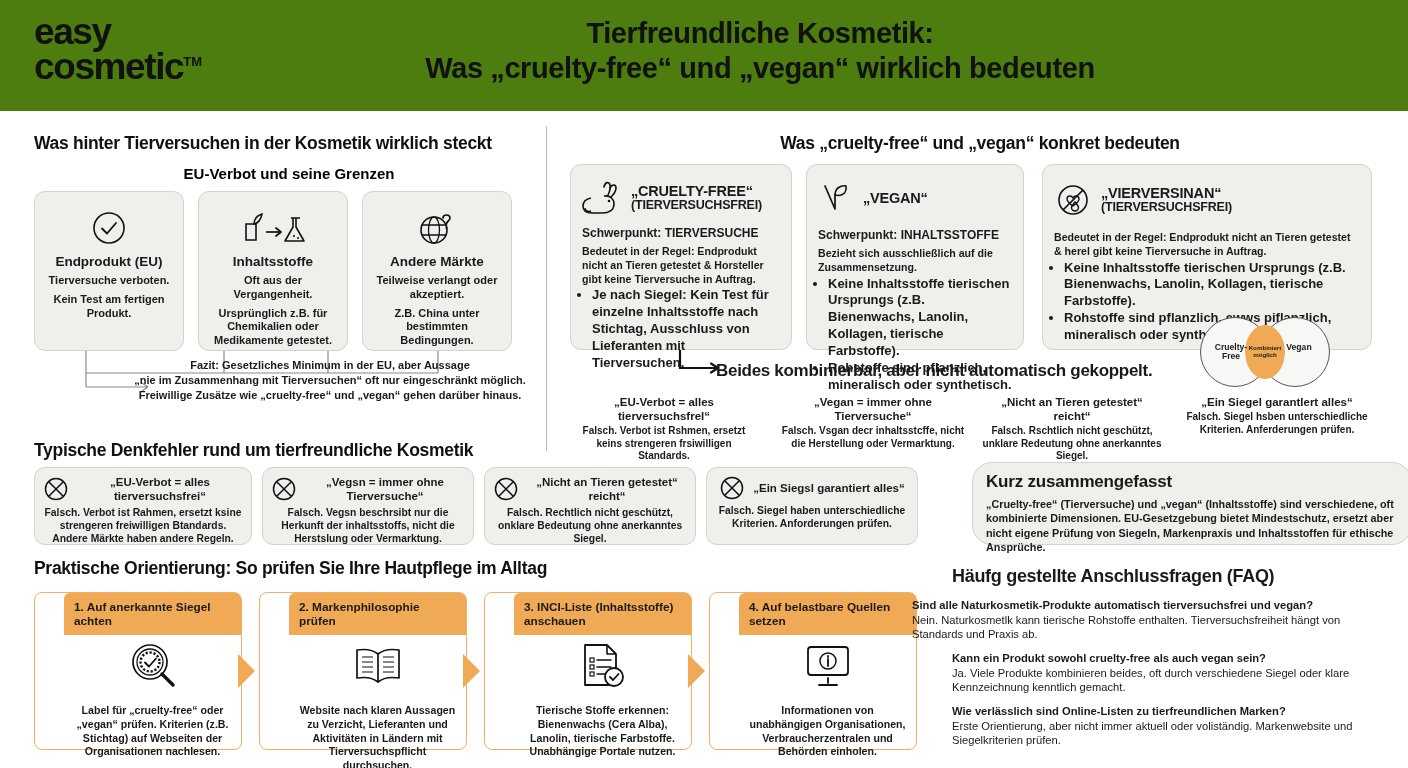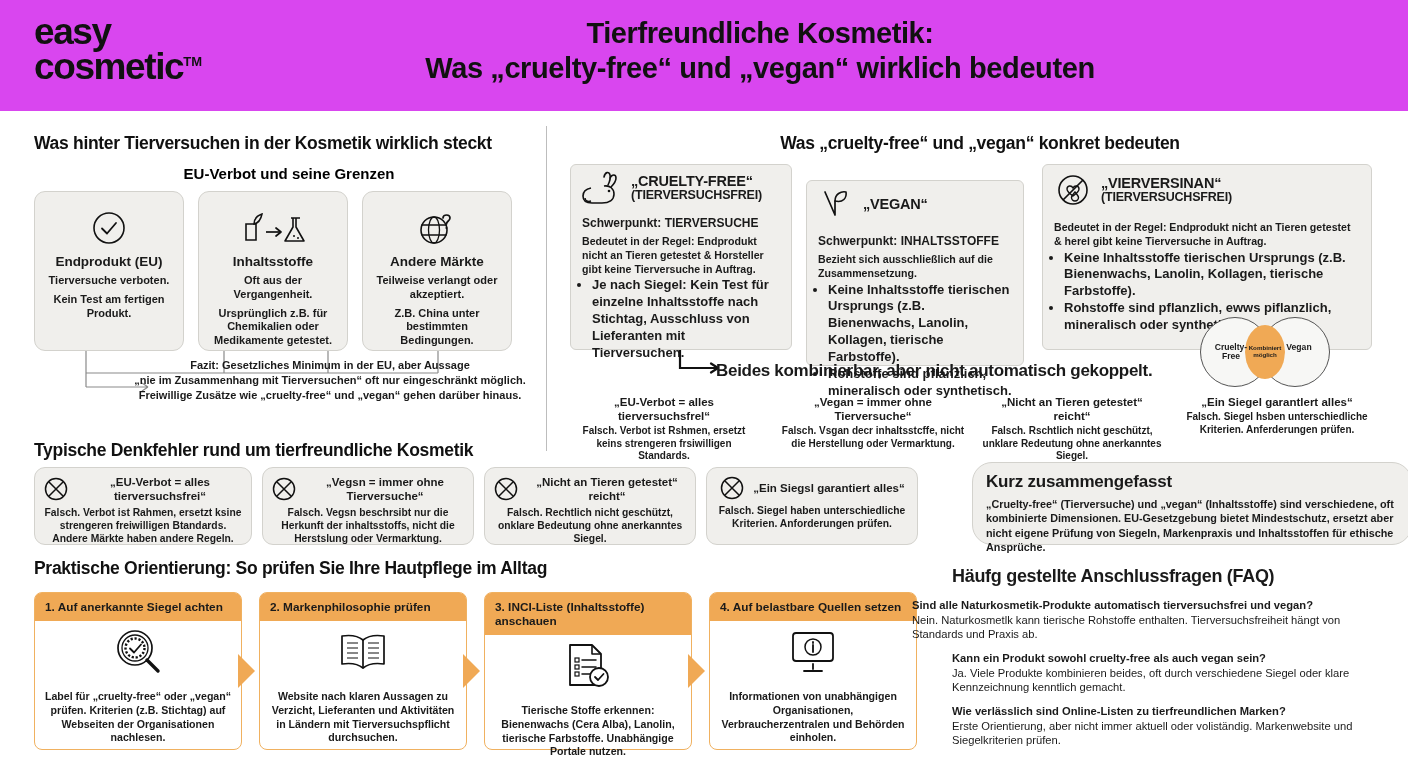--- a/index.html
+++ b/index.html
@@ -8,21 +8,21 @@
     font-family:"Liberation Sans", sans-serif;
     background:#ffffff;
     color:#1a1a1a;
     overflow:hidden;
   }
   .page { position:relative; width:1408px; height:768px; }
 
   
   .header {
     position:absolute; left:0; top:0; width:1408px; height:111px;
-    background:#d946ef;
+    background:#4d7c0f;
     display:flex; align-items:center;padding-left:8px;
   }
   .logo {
     position:absolute; left:34px; top:14px;
     font-weight:bold; font-size:37px; line-height:0.95;
     letter-spacing:-1.4px; color:#111;
   }
   .logo .tm { font-size:13px; vertical-align:super; letter-spacing:0; }
   .header-title {
     position:absolute; left:260px; top:16px; width:1000px;
@@ -44,37 +44,37 @@
   .sub-title {
     position:absolute; font-weight:bold; font-size:15px;
     text-align:center; color:#000000;
   }
   .card {
     position:absolute; background:#f0efec;
     border:1px solid #d3d2cd; border-radius:11px;
   }
   .card-white {
     position:absolute; background:#ffffff;
-    border:1.4px solid #f0b160; border-radius:8px;
+    border:1.4px solid #f0b160; border-radius:8px;padding-left:29px;
   }
 
   
   .eucard { width:150px; height:160px; padding:10px 8px 0; text-align:center; }
   .eucard .ic { height:44px; display:flex; align-items:center; justify-content:center; margin-top:4px;}
   .eucard h4 { font-size:13.5px; font-weight:bold; margin-top:4px; }
   .eucard p { font-size:11px; line-height:1.25; margin-top:5px; font-weight:bold; }
 
   
   .fazit {
     position:absolute; left:120px; top:358px; width:420px;
     font-size:11px; font-weight:bold; line-height:1.35; text-align:center;
   }
 
   
-  .defcard { padding:6px 11px;border-radius:6px; }
+  .defcard { padding:16px 11px; }
   .defcard .hd { display:flex; align-items:center; gap:9px; }
   .defcard .hd .tx { font-weight:bold; font-size:14.5px; line-height:1.05; letter-spacing:-0.2px;}
   .defcard .hd .tx .sub { font-size:12.5px; display:block; }
   .defcard .sp { font-weight:bold; font-size:12px; margin-top:11px; }
   .defcard .bd { font-size:10.6px; font-weight:bold; line-height:1.3; margin-top:5px; }
   .defcard ul { margin:1px 0 0 10px; }
   .defcard li { font-size:13px; font-weight:bold; line-height:1.3; }
 
   
   .mcap { position:absolute; text-align:center; }
@@ -226,21 +226,21 @@
         <span class="sub">(TIERVERSUCHSFREI)</span>
       </span>
     </div>
     <div class="sp">Schwerpunkt: TIERVERSUCHE</div>
     <div class="bd">Bedeutet in der Regel: Endprodukt nicht an Tieren getestet &amp; Horsteller gibt keine Tierversuche in Auftrag.</div>
     <ul>
       <li>Je nach Siegel: Kein Test für einzelne Inhaltsstoffe nach Stichtag, Ausschluss von Lieferanten mit Tierversuchen.</li>
     </ul>
   </div>
 
-  <div class="card defcard" style="left:806px; top:180px; width:218px; height:186px;">
+  <div class="card defcard" style="left:806px; top:164px; width:218px; height:186px;">
     <div class="hd">
       <span>
         <svg width="36" height="36" viewBox="0 0 36 36">
           <path d="M7 5 L17 28 L17 14" fill="none" stroke="#111" stroke-width="1.7" stroke-linecap="round" stroke-linejoin="round"></path>
           <path d="M17 14 c0-7 6-10 11-9 c1 6-3 11-11 9z" fill="none" stroke="#111" stroke-width="1.6" stroke-linejoin="round"></path>
         </svg>
       </span>
       <span class="tx">
         <span>„VEGAN“</span>
         <span class="sub"></span>

